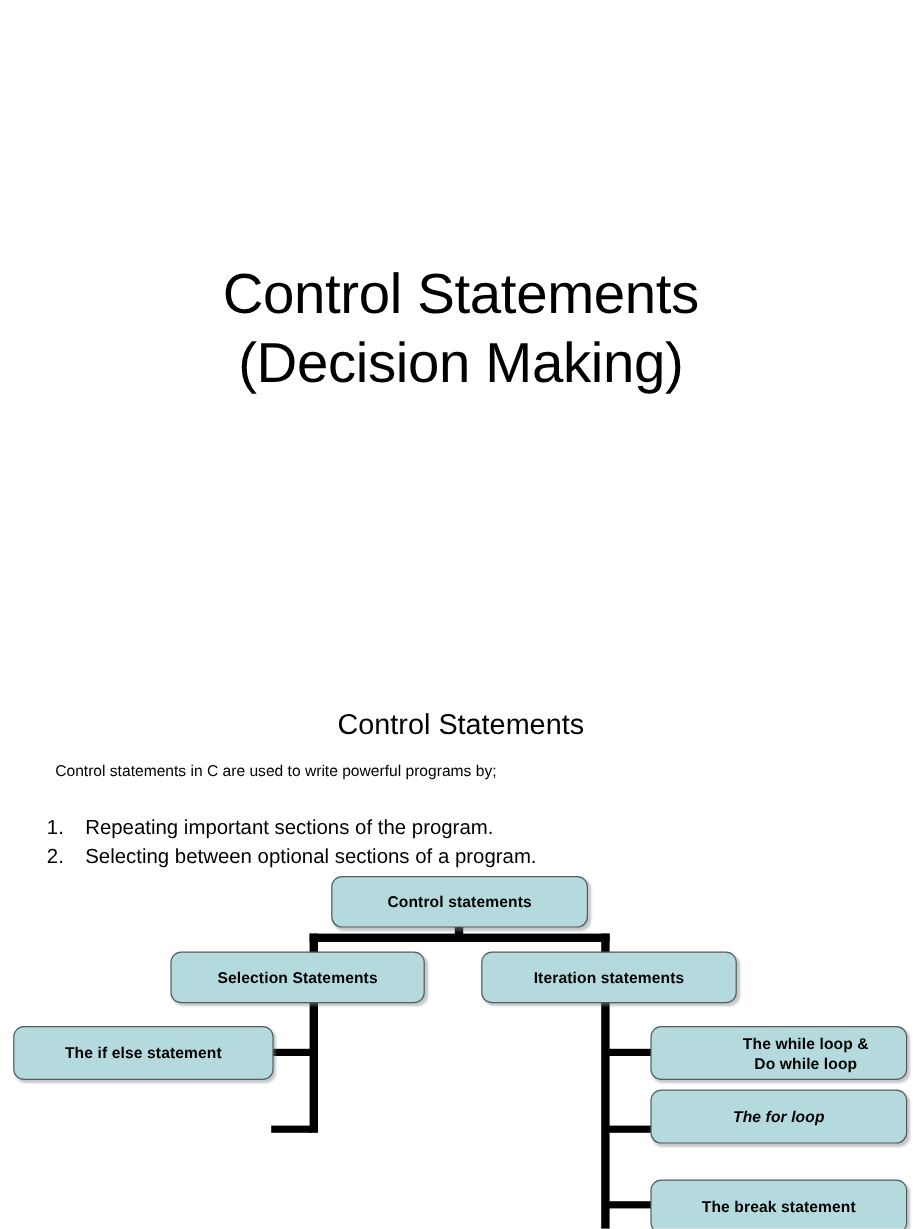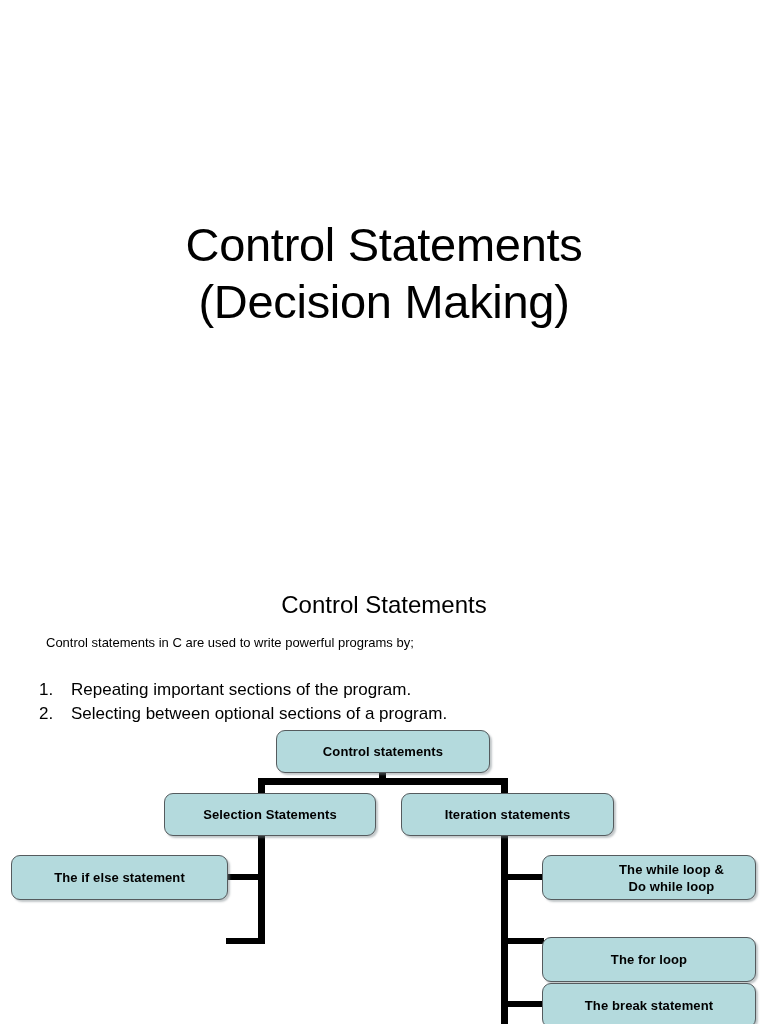--- a/index.html
+++ b/index.html
@@ -149,39 +149,39 @@
 
     <div class="conn" style="left:501px; top:834px; width:7px; height:190px;"></div>
     <div class="conn" style="left:507px; top:874px; width:37px; height:6px;"></div>
     <div class="conn" style="left:507px; top:938px; width:37px; height:6px;"></div>
     <div class="conn" style="left:507px; top:1001px; width:37px; height:6px;"></div>
 
     <div class="node" style="left:276px; top:730px; width:214px; height:43px;">
       <span class="node-text">Control statements</span>
     </div>
 
-    <div class="node" style="left:164px; top:793px; width:212px; height:43px;">
+    <div class="node" style="left:142px; top:793px; width:212px; height:43px;">
       <span class="node-text">Selection Statements</span>
     </div>
 
     <div class="node" style="left:401px; top:793px; width:213px; height:43px;">
       <span class="node-text">Iteration statements</span>
     </div>
 
     <div class="node" style="left:11px; top:855px; width:217px; height:45px;">
       <span class="node-text">The if else statement</span>
     </div>
 
 
     <div class="node" style="left:542px; top:855px; width:214px; height:45px;padding-left:45px;">
       <span class="node-text">The while loop &amp;
 Do while loop</span>
     </div>
 
-    <div class="node" style="left:542px; top:937px; width:214px; height:45px;">
+    <div class="node" style="left:542px; top:908px; width:214px; height:45px;font-style:italic;">
       <span class="node-text">The for loop</span>
     </div>
 
     <div class="node" style="left:542px; top:983px; width:214px; height:45px;">
       <span class="node-text">The break statement</span>
     </div>
 
   </div>
 
 </div>

